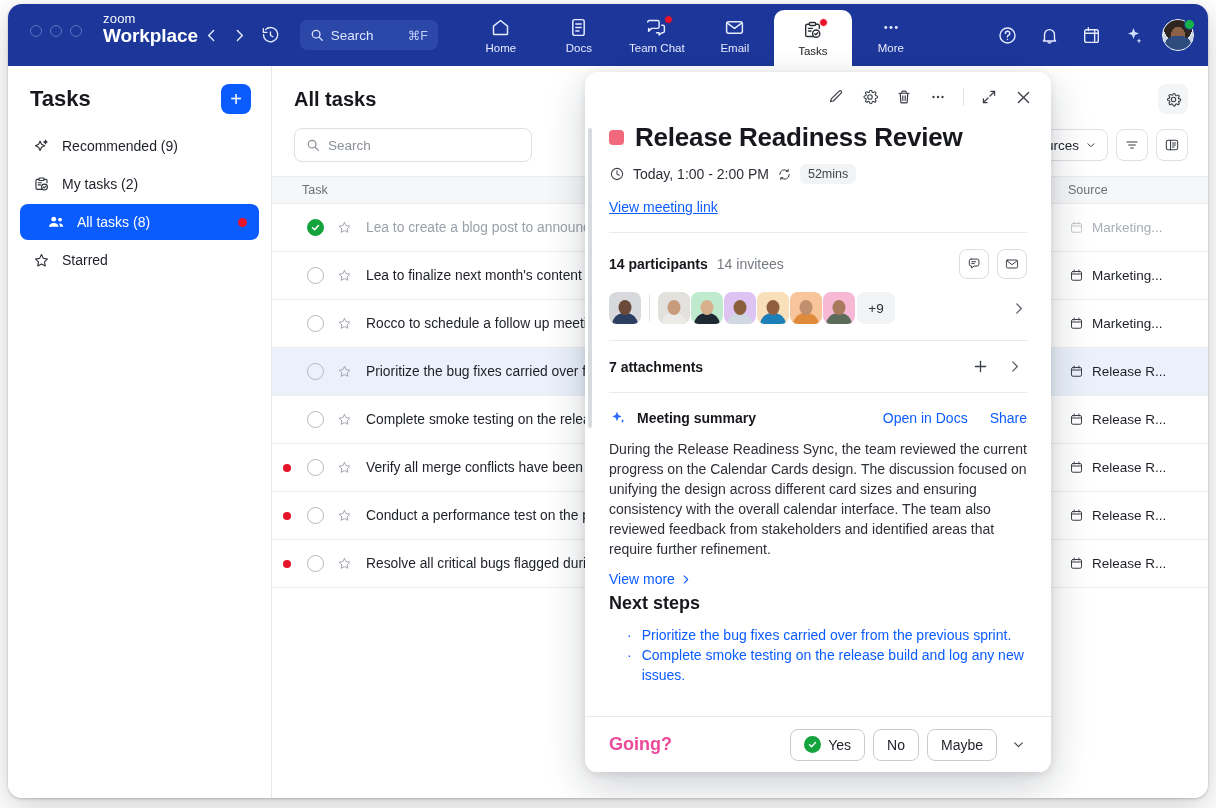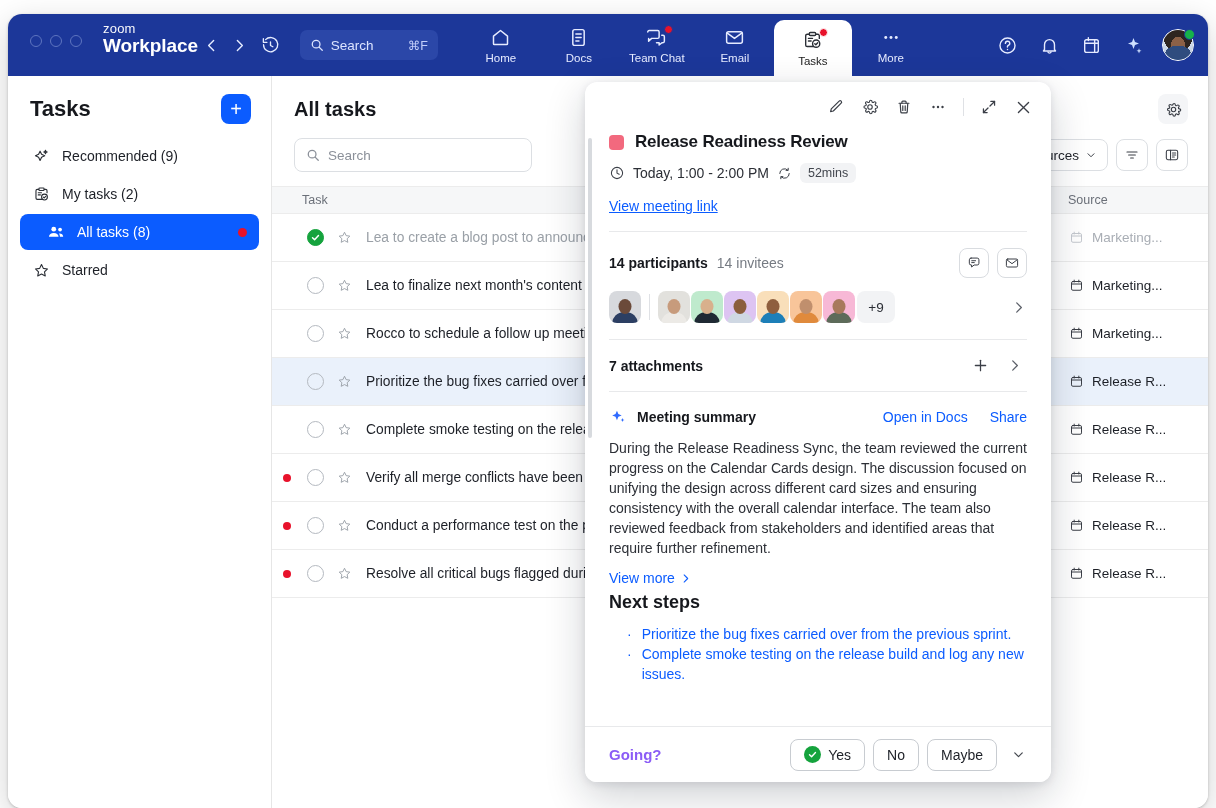--- a/index.html
+++ b/index.html
@@ -8,21 +8,21 @@
     width: 1216px; height: 808px;
     background: #ffffff;
     font-family: "Liberation Sans", sans-serif;
     -webkit-font-smoothing: antialiased;
     overflow: hidden;
   }
 
   
   .window {
     position: absolute;
-    left: 8px; top: 14px;
+    left: 8px; top: 4px;
     width: 1200px; height: 794px;
     background: #ffffff;
     border-radius: 14px;
     overflow: hidden;
     box-shadow: 0 1px 3px rgba(0,0,0,.22), 0 10px 34px rgba(0,0,0,.18);
   }
 
   
   .topbar {
     position: absolute; left: 0; top: 0;
@@ -191,21 +191,21 @@
   }
   .panel-top { height: 50px; display: flex; align-items: center; justify-content: flex-end; padding-right: 12px; gap: 2px; }
   .ptbtn { width: 32px; height: 32px; display: flex; align-items: center; justify-content: center; }
   .ptdiv { width: 1px; height: 18px; background: #dfe1e5; margin: 0 7px; }
 
   .panel-body { flex: 1; overflow: hidden; padding: 0 24px; position: relative; }
   .p-scroll { position: absolute; left: 3px; top: 6px; width: 4px; height: 300px; border-radius: 3px; background: #d7dade; }
 
   .p-title-row { display: flex; align-items: center; gap: 11px; margin-top: 0px; }
   .p-color { width: 15px; height: 15px; border-radius: 4px; background: #f2697e; flex: 0 0 auto; }
-  .p-title { font-size: 17px; font-weight: 700; color: #16181d; letter-spacing: -.2px; }
+  .p-title { font-size: 26px; font-weight: 700; color: #16181d; letter-spacing: -.2px; }
   .p-time { display: flex; align-items: center; gap: 8px; margin-top: 11px; font-size: 14px; color: #2c2f36; }
   .p-dur { background: #f2f3f5; border-radius: 6px; padding: 3px 8px; font-size: 12.5px; color: #42464e; }
   .p-link { color: #0b5cff; font-size: 14px; margin-top: 15px; display: inline-block; text-decoration: underline; }
   .hr { height: 1px; background: #e8e9eb; margin: 16px 0 0 0; }
 
   .sec-row { display: flex; align-items: center; margin-top: 16px; }
   .sec-title { font-size: 14px; font-weight: 700; color: #16181d; }
   .sec-sub { font-size: 14px; color: #767b83; margin-left: 9px; }
   .sec-actions { margin-left: auto; display: flex; gap: 8px; align-items: center; }
   .sqbtn { width: 30px; height: 30px; border: 1px solid #d9dce0; border-radius: 8px; display: flex; align-items: center; justify-content: center; }
@@ -233,21 +233,21 @@
 
   .ns-title { font-size: 18px; font-weight: 700; color: #16181d; margin-top: 6px; }
   .ns-list { margin-top: 11px; }
   .ns-item { display: flex; gap: 10px; font-size: 14px; line-height: 20px; color: #0b5cff; padding-left: 18px; }
   .ns-item .bul { color: #0b5cff; }
 
   .panel-foot {
     height: 56px; border-top: 1px solid #e8e9eb; display: flex;
     align-items: center; padding: 0 20px 0 24px; background: #fff;
   }
-  .going-lbl { font-size: 15px; font-weight: 700; color: #8b5cf6; }
+  .going-lbl { font-size: 18px; font-weight: 700; color: #ec4899; }
   .rsvp { margin-left: auto; display: flex; align-items: center; gap: 8px; }
   .rsvp-btn {
     height: 32px; border: 1px solid #c8ccd1; border-radius: 8px;
     display: flex; align-items: center; gap: 7px; padding: 0 13px;
     font-size: 14px; color: #1d2027; background: #fff;
   }
   .yescheck { width: 17px; height: 17px; border-radius: 50%; background: #15a33d; display: flex; align-items: center; justify-content: center; }
   .chev-dn { width: 26px; display: flex; align-items: center; justify-content: center; color: #44484f; }
 
   svg { display: block; }

